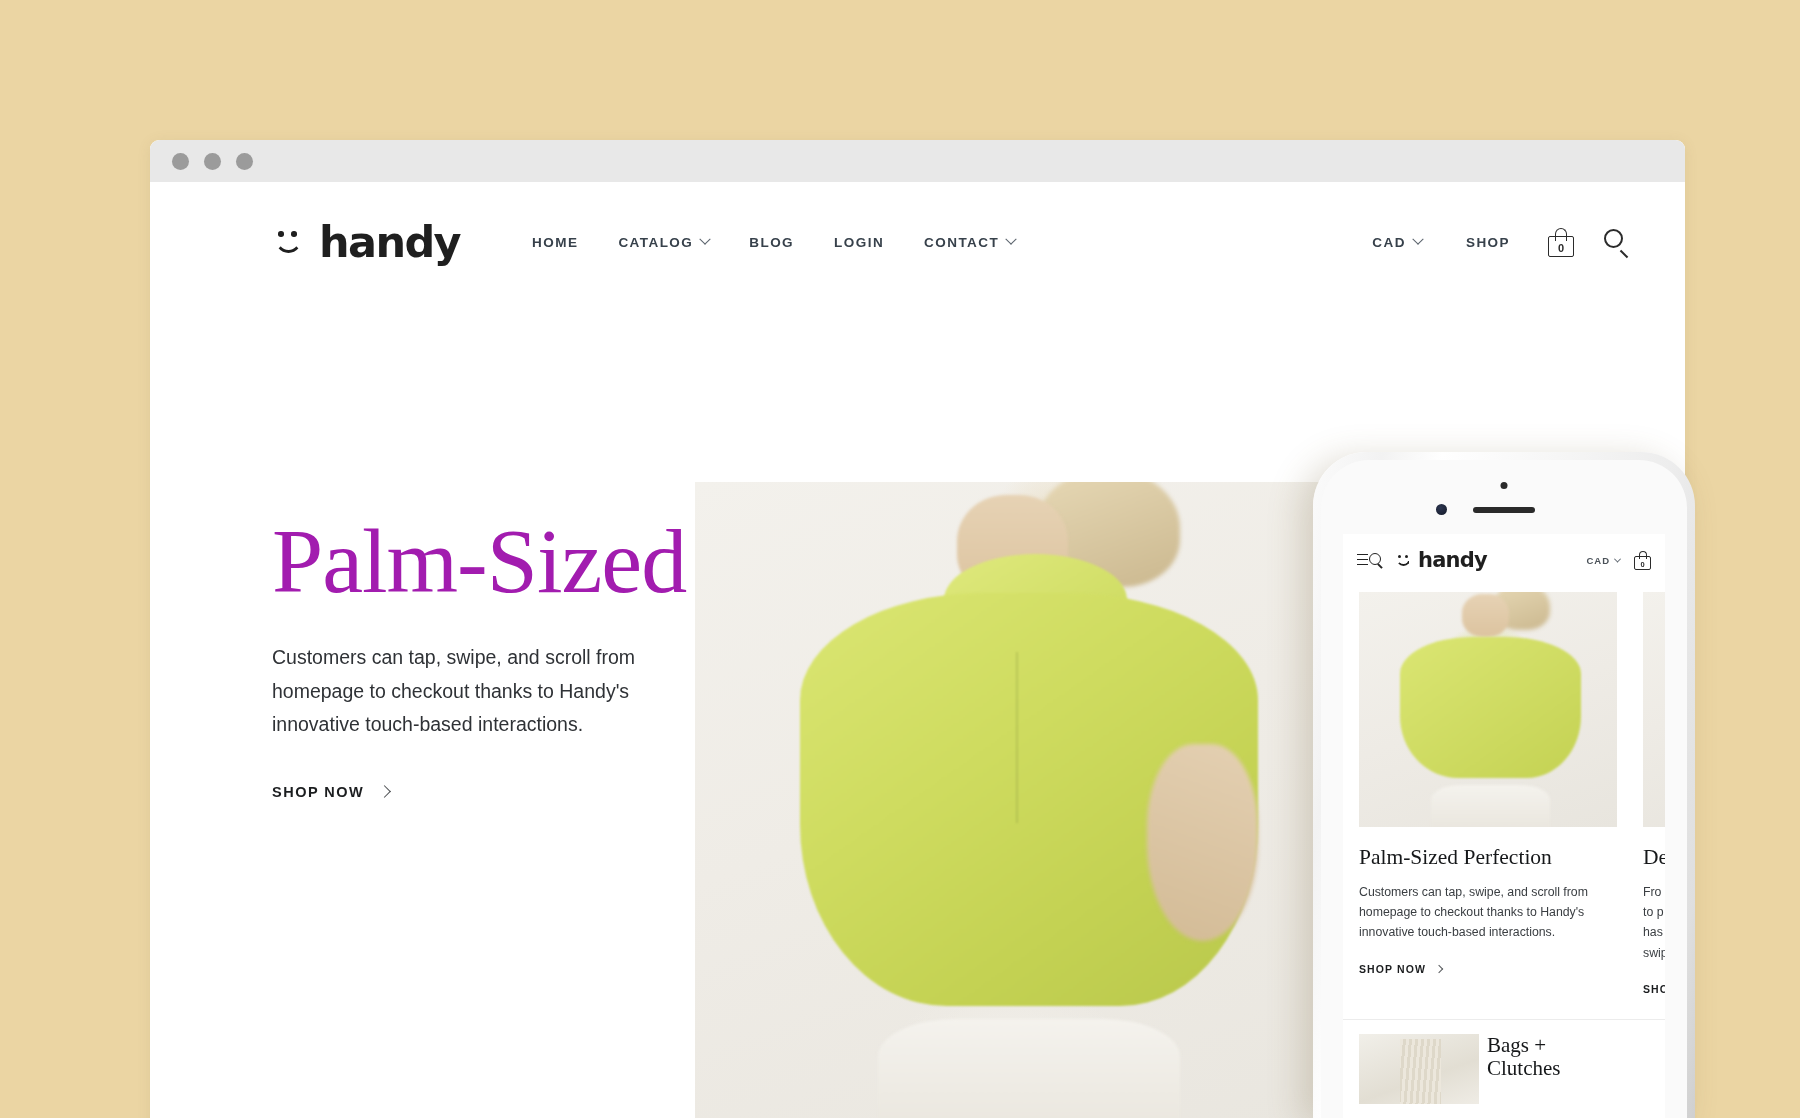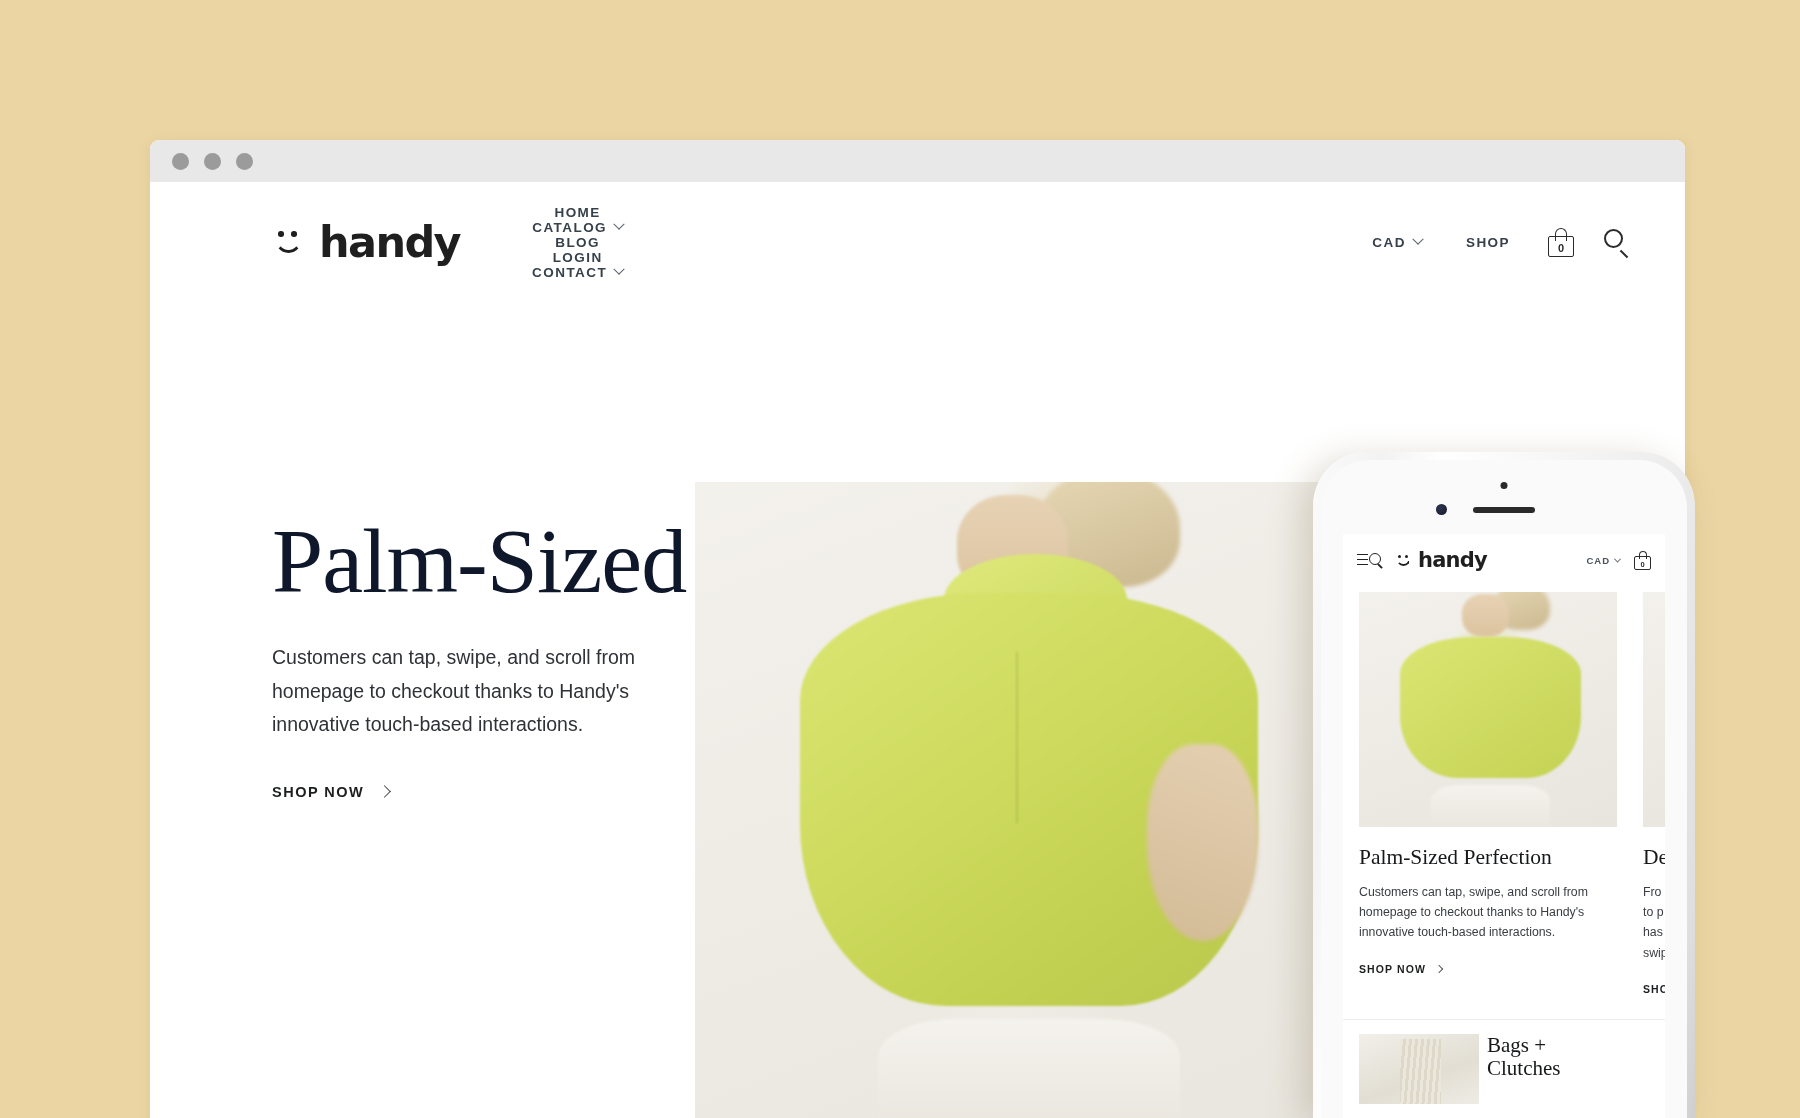--- a/index.html
+++ b/index.html
@@ -56,21 +56,21 @@
     border-right-color:transparent;
     border-radius:0 0 60% 60% / 0 0 100% 100%;
   }
   .logo-word {
     font-size:43px; font-weight:bold;
     letter-spacing:-1.6px; color:#1f1f1f;
     line-height:1;
     font-family:"DejaVu Sans", sans-serif;
   }
 
-  .mainnav { display:flex; align-items:center; margin-left:52px; gap:0;flex-direction:column; }
+  .mainnav { display:flex; align-items:center; margin-left:52px; gap:0; }
   .navitem {
     font-size:13.5px; letter-spacing:1.45px; font-weight:600;
     color:#37414b; padding:0 20px;
     display:flex; align-items:center; gap:8px; cursor:pointer;
     white-space:nowrap;
   }
   .caret {
     display:inline-block; width:8px; height:8px;
     border-right:1.7px solid #5a636c; border-bottom:1.7px solid #5a636c;
     transform:rotate(45deg) translate(-2px,-2px);
@@ -157,21 +157,21 @@
     position:absolute; right:14%; top:40%; width:17%; height:30%;
     background:linear-gradient(200deg,#e4d0b2,#d3bb96);
     border-radius:42% 42% 50% 50%;
     filter:blur(2px);
   }
 
   .hero-copy { position:absolute; left:122px; top:215px; width:470px; }
   .hero-title {
     font-family:"Liberation Serif", serif;
     font-size:92px; line-height:.96; letter-spacing:-1px;
-    color:#0f172a; font-weight:normal;
+    color:#a21caf; font-weight:normal;
   }
   .hero-text {
     margin-top:36px;
     font-size:19.5px; line-height:1.72; color:#2f3236;
     max-width:390px;
   }
   .shopnow {
     margin-top:42px; display:inline-flex; align-items:center; gap:16px;
     font-size:14.5px; font-weight:700; letter-spacing:1.5px;
     color:#1b1d1f; cursor:pointer;

